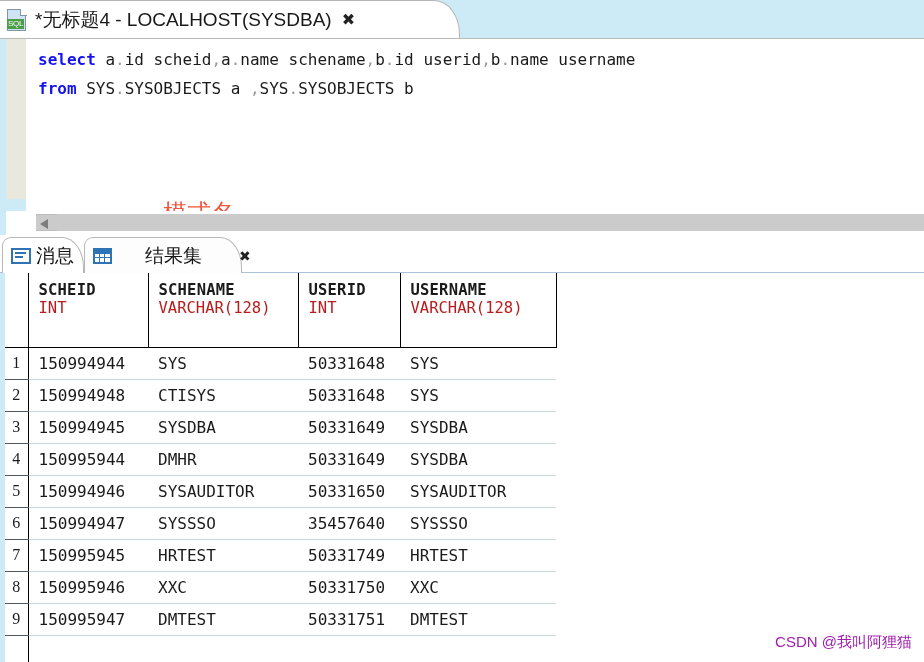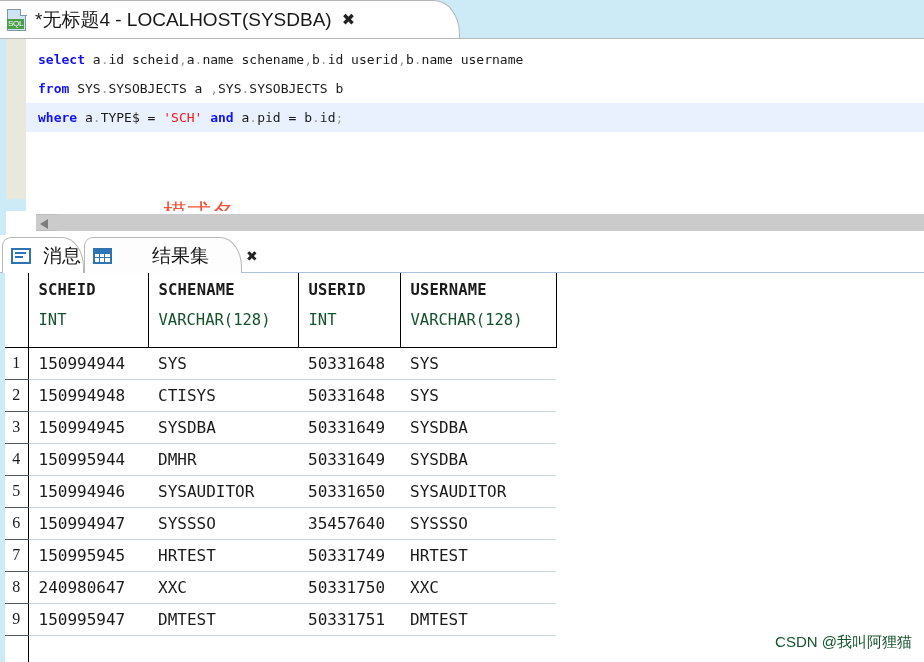--- a/index.html
+++ b/index.html
@@ -118,21 +118,21 @@
     position: absolute;
     left: 26px; top: 0;
     width: 898px; height: 172px;
     background: #ffffff;
     padding-top: 6px;
   }
   .code-line {
     height: 29px;
     line-height: 29px;
     font-family: "DejaVu Sans Mono", monospace;
-    font-size: 13px;
+    font-size: 16px;
     white-space: pre;
     color: #1a1a1a;
     padding-left: 12px;
   }
   .code-line.active { background: #e8f1fd; }
   .kw { color: #1414ef; font-weight: bold; }
   .str { color: #fa1414; }
   .punct { color: #9a9a9a; }
 
   
@@ -229,21 +229,21 @@
   .msg-icon i:nth-child(2) { top: 6px; width: 8px; }
   .grid-icon {
     width: 19px; height: 16px;
     margin-right: 5px;
     flex: 0 0 auto;
     border: 2px solid #2e74b5;
     background:
       linear-gradient(to right, transparent 0 4px, #2e74b5 4px 5px, transparent 5px 9px, #2e74b5 9px 10px, transparent 10px),
       linear-gradient(to bottom, #2e74b5 0 4px, #ffffff 4px 7px, #2e74b5 7px 8px, #ffffff 8px);
   }
-  .rtab-label { font-size: 19px; margin-left: 7px; }
+  .rtab-label { font-size: 19px; }
   .rtab-close {
     margin-left: 9px;
     font-size: 14px;
     color: #222;
     font-family: "DejaVu Sans", sans-serif;
     line-height: 1;
     cursor: pointer;
   }
 
   
@@ -290,23 +290,23 @@
   .col-name {
     display: block;
     font-size: 15.5px;
     font-weight: bold;
     color: #1a1a1a;
     letter-spacing: 0.2px;
     font-family: "DejaVu Sans Mono", monospace;
   }
   .col-type {
     display: block;
-    margin-top: 12px;
+    margin-top: 0;
     font-size: 15.5px;
-    color: #14532d;
+    color: #b91c1c;
     font-family: "DejaVu Sans Mono", monospace;
   }
 
   table.grid tbody td {
     height: 32px;
     font-size: 16px;
     color: #1a1a1a;
     padding: 0 0 0 10px;
     border-bottom: 1px solid #c9d7e2;
     background: #ffffff;
@@ -324,21 +324,21 @@
     font-family: "Liberation Serif", serif;
   }
   table.grid tbody tr.empty td { height: 32px; border-bottom: none; }
   table.grid tbody tr.empty td.rownum { border-bottom: none; }
 
   
   .watermark {
     position: absolute;
     right: 12px; bottom: 10px;
     font-size: 15px;
-    color: #14532d;
+    color: #a21caf;
     font-family: "Liberation Sans", sans-serif;
     white-space: nowrap;
     user-select: none;
   }
 </style>
 </head>
 <body>
 
 <div id="app">
 
@@ -355,21 +355,20 @@
     </div>
   </div>
 
   <div class="editor-body">
     <div class="editor-leftrail"></div>
     <div class="editor-gutter"></div>
     <div class="editor-gutter-tail"></div>
     <div class="code-area" id="code-area">
         <div class="code-line"><span class="kw">select</span><span> a</span><span class="punct">.</span><span>id scheid</span><span class="punct">,</span><span>a</span><span class="punct">.</span><span>name schename</span><span class="punct">,</span><span>b</span><span class="punct">.</span><span>id userid</span><span class="punct">,</span><span>b</span><span class="punct">.</span><span>name username</span></div>
         <div class="code-line"><span class="kw">from</span><span> SYS</span><span class="punct">.</span><span>SYSOBJECTS a </span><span class="punct">,</span><span>SYS</span><span class="punct">.</span><span>SYSOBJECTS b</span></div>
-        <div class="code-line active"><span class="kw">where</span><span> a</span><span class="punct">.</span><span>TYPE$ = </span><span class="str">'SCH'</span><span> </span><span class="kw">and</span><span> a</span><span class="punct">.</span><span>pid = b</span><span class="punct">.</span><span>id</span><span class="punct">;</span></div>
       </div>
   </div>
 
   <div class="annot" id="annot-schema">模式名</div>
 
   <div class="hscroll">
     <div class="hscroll-leftrail"></div>
     <div class="hscroll-track"></div>
     <div class="hscroll-arrow"></div>
     <div class="hscroll-thumb"></div>
@@ -466,21 +465,21 @@
           </tr>
           <tr>
             <td class="rownum">7</td>
             <td>150995945</td>
             <td>HRTEST</td>
             <td>50331749</td>
             <td>HRTEST</td>
           </tr>
           <tr>
             <td class="rownum">8</td>
-            <td>240980647</td>
+            <td>150995946</td>
             <td>XXC</td>
             <td>50331750</td>
             <td>XXC</td>
           </tr>
           <tr>
             <td class="rownum">9</td>
             <td>150995947</td>
             <td>DMTEST</td>
             <td>50331751</td>
             <td>DMTEST</td>

